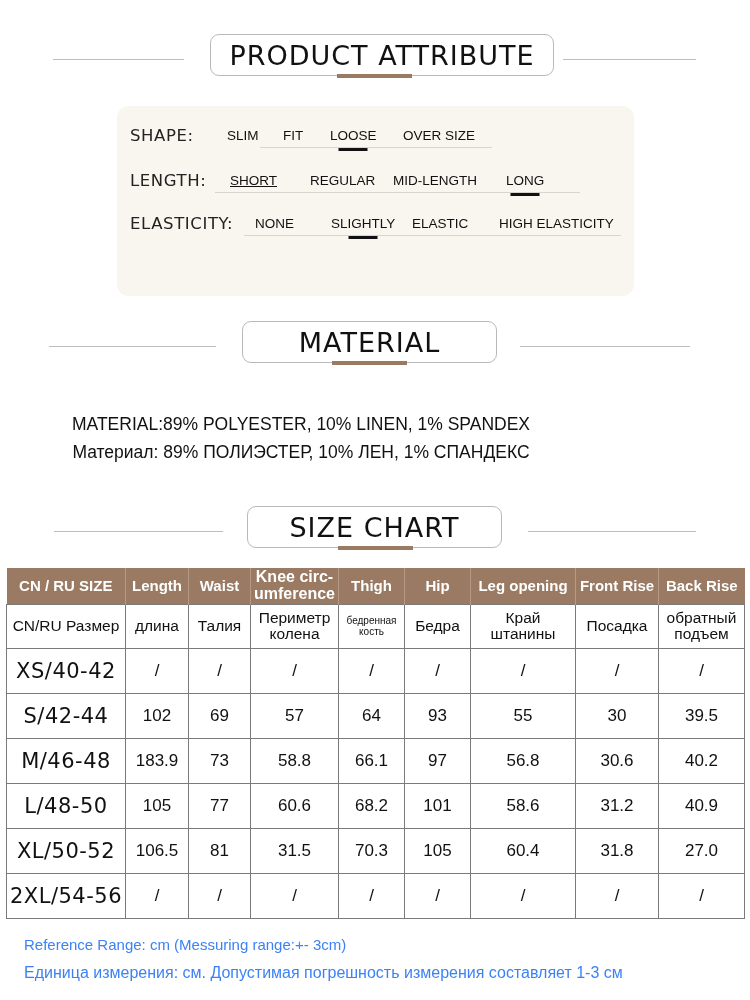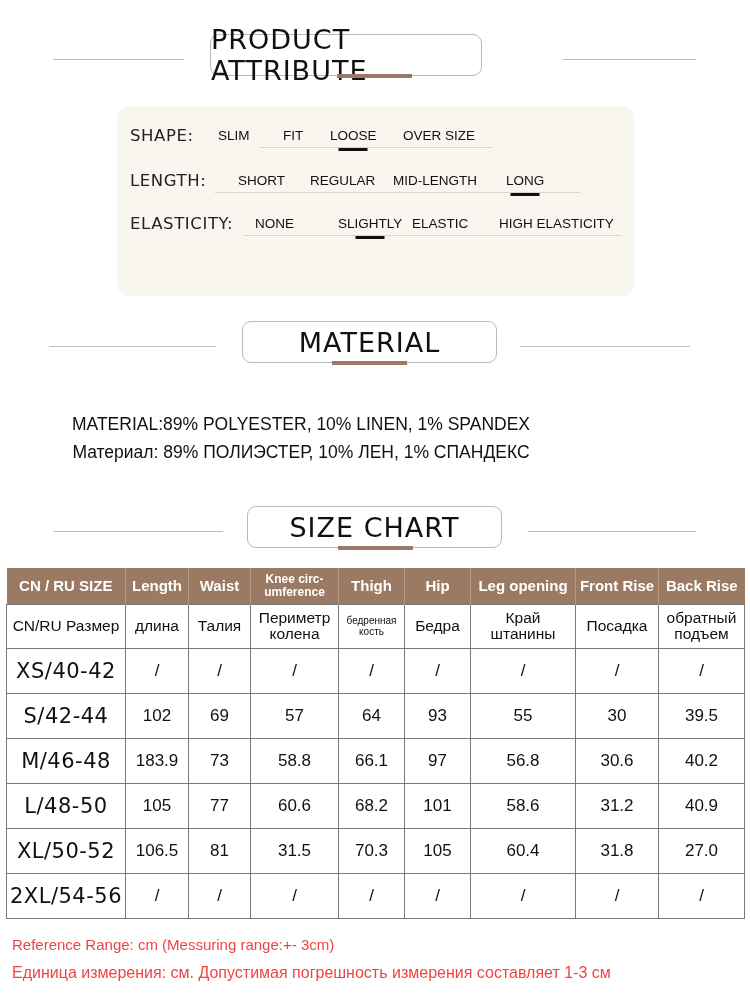--- a/index.html
+++ b/index.html
@@ -29,62 +29,62 @@
   }
 
   .material-text { position: absolute; left: 0; width: 602px; text-align: center; font-size: 17.5px; color: #111; }
 
   .size-table { position: absolute; left: 6px; top: 568px; border-collapse: collapse; table-layout: fixed; }
   .size-table th {
     background: #9a7a62; color: #fff; font-weight: bold; font-size: 15px; height: 36px;
     border-left: 1px solid #b59b86; text-align: center; line-height: 1.05; white-space: nowrap;
   }
   .size-table th:first-child { border-left: none; }
-  .size-table th.small { font-size: 12px; font-weight: bold; }
+  .size-table th.small { font-size: 16px; font-weight: bold; }
   .size-table td {
     border: 1px solid #7a7a7a; text-align: center; font-size: 17px; color: #111; height: 45px; white-space: nowrap;
   }
   .size-table tr.ru td { height: 44px; font-size: 15.5px; line-height: 1.05; }
   .size-table tr.ru td.tiny { font-size: 10px; line-height: 1.1; }
   .size-table td.size-cell { font-size: 21px; font-family: "DejaVu Sans", sans-serif; letter-spacing: 0.5px; }
 
-  .note { position: absolute; left: 12px; font-size: 15px; color: #ef4444; white-space: nowrap; }
+  .note { position: absolute; left: 24px; font-size: 15px; color: #3b82f6; white-space: nowrap; }
 </style>
 </head>
 <body>
 
 <div class="section-header" style="top:34px;">
   <div class="rule" style="left:53px; width:131px;"></div>
-  <div class="pill" style="left:210px; width:272px;">PRODUCT ATTRIBUTE</div>
+  <div class="pill" style="left:210px; width:344px;">PRODUCT ATTRIBUTE</div>
   <div class="accent" style="left:337px; top:40px; width:75px;"></div>
   <div class="rule" style="left:563px; width:133px;"></div>
 </div>
 
 <div class="attr-box" id="attr-box">
     <div class="attr-row" style="top: 12px; width: 500px;">
       <div class="attr-label">SHAPE:</div>
       <div class="attr-line" style="left: 130px; width: 232px;"></div>
-      <span class="attr-opt" style="left: 88px; margin-top: 48px;">SLIM</span>
+      <span class="attr-opt" style="left: 97px; margin-top: 48px;">SLIM</span>
       <span class="attr-opt" style="left: 153px;">FIT</span>
       <span class="attr-opt selected" style="left: 200px;">LOOSE</span>
       <span class="attr-opt" style="left: 273px;">OVER SIZE</span>
     </div>
     <div class="attr-row" style="top: 57px; width: 500px;">
       <div class="attr-label">LENGTH:</div>
       <div class="attr-line" style="left: 85px; width: 365px;"></div>
-      <span class="attr-opt" style="left: 108px;">SHORT</span>
+      <span class="attr-opt" style="left: 100px; text-decoration: underline;">SHORT</span>
       <span class="attr-opt" style="left: 180px;">REGULAR</span>
       <span class="attr-opt" style="left: 263px;">MID-LENGTH</span>
       <span class="attr-opt selected" style="left: 376px;">LONG</span>
     </div>
     <div class="attr-row" style="top: 100px; width: 500px;">
       <div class="attr-label">ELASTICITY:</div>
       <div class="attr-line" style="left: 114px; width: 377px;"></div>
       <span class="attr-opt" style="left: 125px;">NONE</span>
-      <span class="attr-opt selected" style="left: 208px;">SLIGHTLY</span>
+      <span class="attr-opt selected" style="left: 201px;">SLIGHTLY</span>
       <span class="attr-opt" style="left: 282px;">ELASTIC</span>
       <span class="attr-opt" style="left: 369px;">HIGH ELASTICITY</span>
     </div>
   </div>
 
 <div class="section-header" style="top:321px;">
   <div class="rule" style="left:49px; width:167px;"></div>
   <div class="pill" style="left:242px; width:255px;">MATERIAL</div>
   <div class="accent" style="left:332px; top:40px; width:75px;"></div>
   <div class="rule" style="left:520px; width:170px;"></div>

